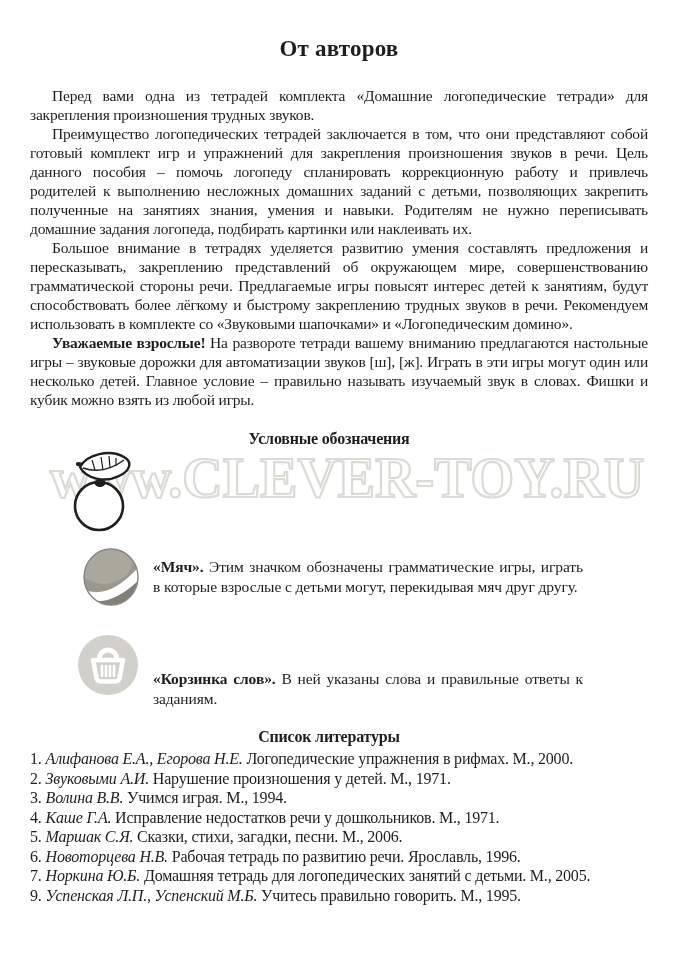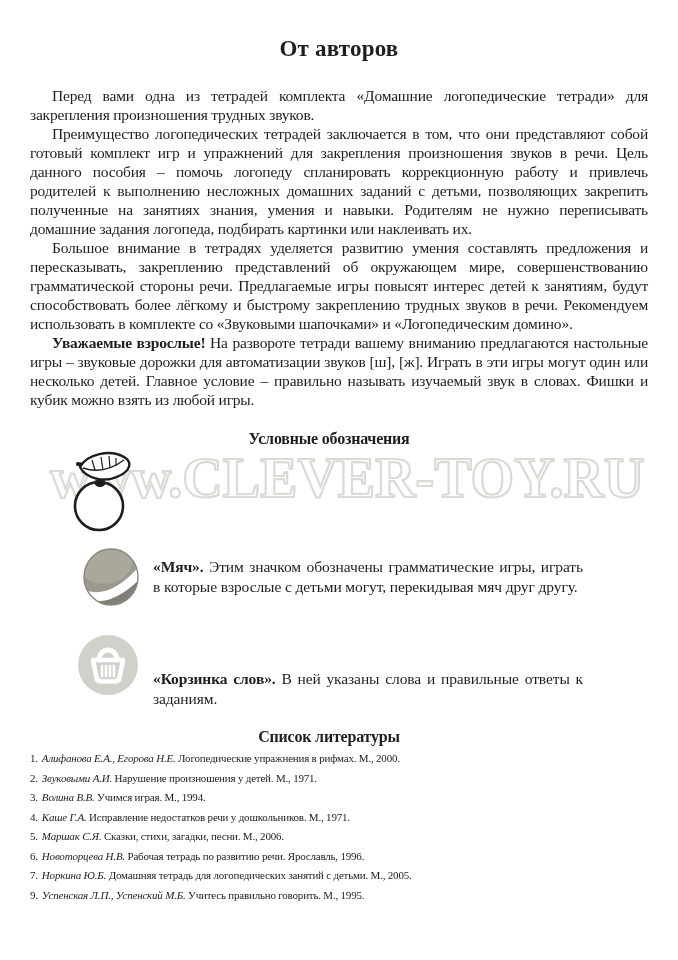--- a/index.html
+++ b/index.html
@@ -44,21 +44,21 @@
   .lt1{top:457px;}
   .lt2{top:557px;}
   .lt3{top:645px;margin-top:24px;}
   .li1{left:68px;top:450px;}
   .li2{left:82px;top:546px;}
   .li3{left:76px;top:632px;}
   .term{font-weight:bold;}
   .refs{
     position:absolute;top:749px;left:30px;width:640px;
     list-style:none;margin:0;padding:0;
-    font-size:11px;line-height:19.5px;letter-spacing:-0.2px;
+    font-size:16px;line-height:19.5px;letter-spacing:-0.2px;
   }
   .refs li{white-space:nowrap;}
   .ref-num{margin-right:4px;}
   .ref-authors{font-style:italic;}
 </style>
 </head>
 <body>
 
 <div class="page">
 

